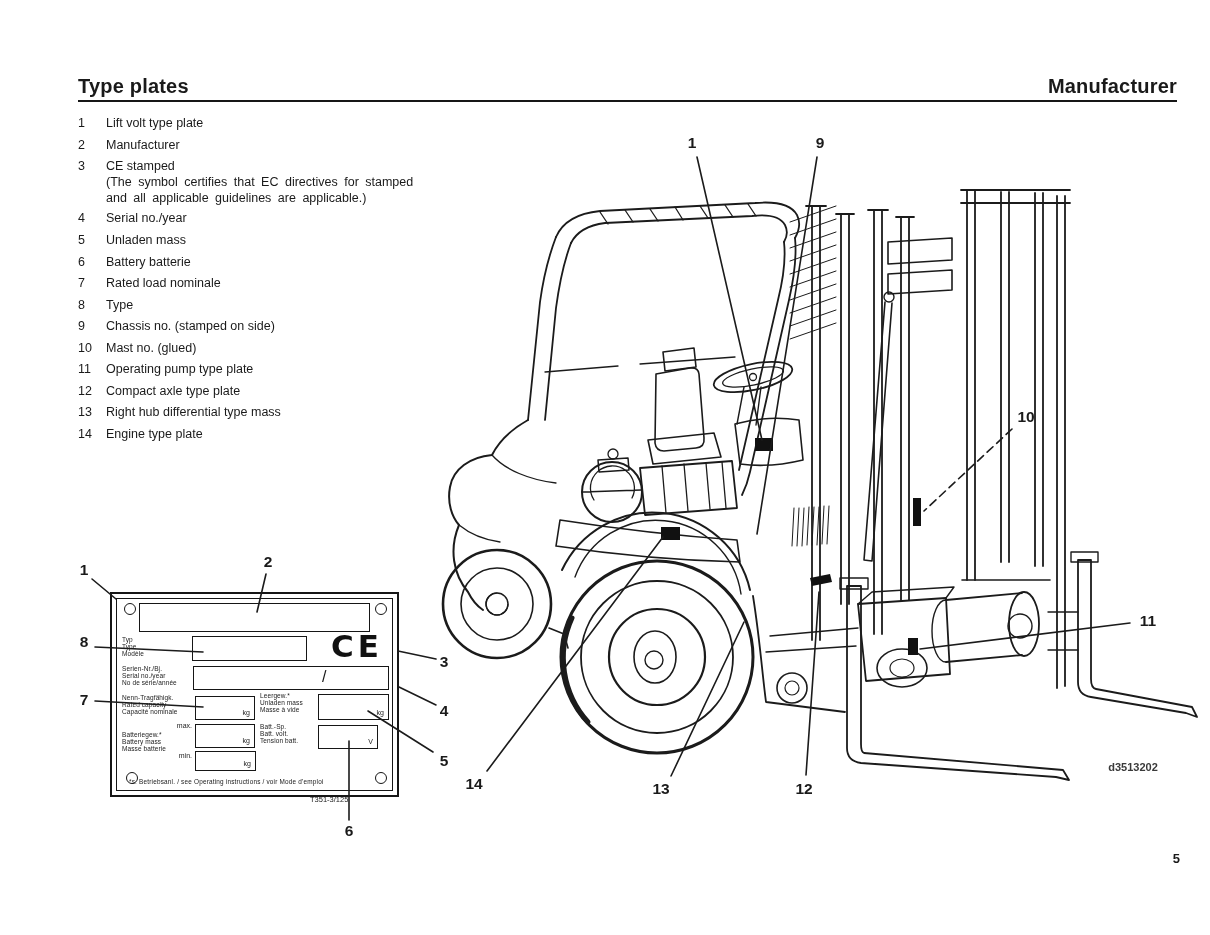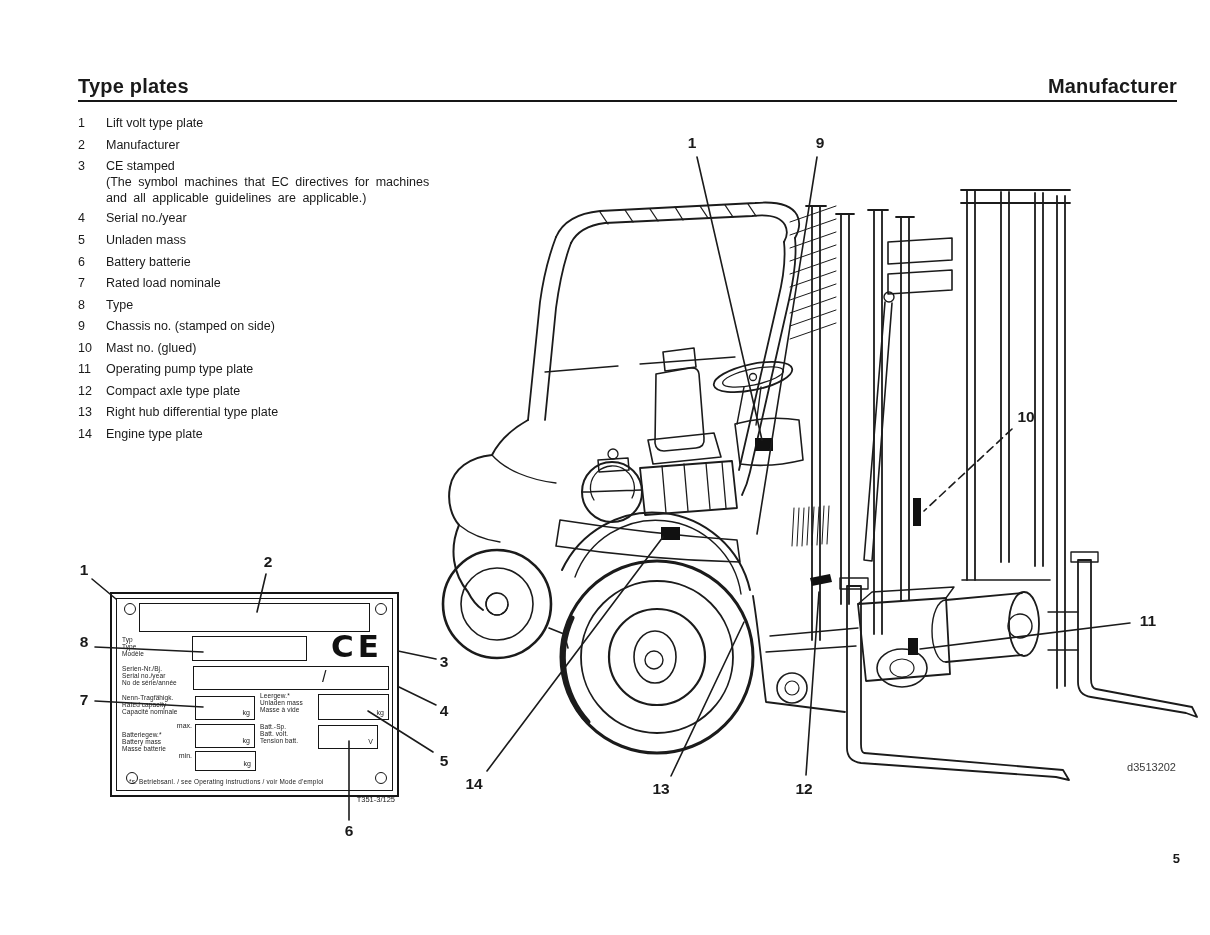--- a/index.html
+++ b/index.html
@@ -19,27 +19,27 @@
   .screw{position:absolute;width:10px;height:10px;border:1.4px solid #161616;border-radius:50%;}
   .pbox{position:absolute;border:1.4px solid #161616;background:#fff;}
   .plabel{position:absolute;font-size:6.5px;line-height:7.2px;letter-spacing:.1px;}
   .plabel span{display:block;}
   .punit{position:absolute;right:4px;bottom:3px;font-size:7px;}
   .pside{position:absolute;font-size:7px;text-align:right;width:30px;}
   .ce{position:absolute;left:219px;top:34px;font-family:"DejaVu Sans", sans-serif;
       font-size:31px;font-weight:bold;letter-spacing:4px;color:#111;}
   .pfoot{position:absolute;left:17px;top:184px;font-size:6.4px;letter-spacing:.2px;white-space:nowrap;}
   .pslash{position:absolute;left:128px;top:1px;font-size:16px;font-weight:300;}
-  .plate-code{position:absolute;left:310px;top:795px;width:85px;text-align:right;font-size:7.5px;z-index:2;}
+  .plate-code{position:absolute;left:310px;top:795px;width:85px;text-align:left;font-size:7.5px;z-index:2;}
   
   .co{position:absolute;transform:translate(-50%,-50%);font-size:15.5px;font-weight:bold;z-index:6;}
   
   .draw{position:absolute;left:0;top:0;width:1210px;height:935px;z-index:5;pointer-events:none;}
   
-  .fig-code{position:absolute;left:1090px;top:761px;width:86px;text-align:right;font-size:11px;color:#3a3a3a;z-index:6;}
+  .fig-code{position:absolute;left:1090px;top:761px;width:86px;text-align:center;font-size:11px;color:#3a3a3a;z-index:6;font-weight:bold;}
   .page-num{position:absolute;left:1150px;top:851px;width:30px;text-align:right;font-size:13px;font-weight:bold;}
 </style>
 </head>
 <body>
 
 <div class="page">
 
   <div class="hdr-title">Type plates</div>
   <div class="hdr-section">Manufacturer</div>
   <div class="hdr-rule"></div>
@@ -49,21 +49,21 @@
     <span>Lift volt type plate</span>
     </div>
   <div class="leg-row" style="top:138px">
     <span class="leg-num">2</span>
     <span>Manufacturer</span>
     </div>
   <div class="leg-row" style="top:159px">
     <span class="leg-num">3</span>
     <span>CE stamped</span>
     </div>
-  <div class="leg-note" style="top:175px">(The symbol machines that EC directives for machines</div>
+  <div class="leg-note" style="top:175px">(The symbol certifies that EC directives for stamped</div>
   <div class="leg-note" style="top:191px">and all applicable guidelines are applicable.)</div>
   <div class="leg-row" style="top:211px">
     <span class="leg-num">4</span>
     <span>Serial no./year</span>
     </div>
   <div class="leg-row" style="top:233px">
     <span class="leg-num">5</span>
     <span>Unladen mass</span>
     </div>
   <div class="leg-row" style="top:255px">
@@ -89,21 +89,21 @@
   <div class="leg-row" style="top:362px">
     <span class="leg-num">11</span>
     <span>Operating pump type plate</span>
     </div>
   <div class="leg-row" style="top:384px">
     <span class="leg-num">12</span>
     <span>Compact axle type plate</span>
     </div>
   <div class="leg-row" style="top:405px">
     <span class="leg-num">13</span>
-    <span>Right hub differential type plate</span>
+    <span>Right hub differential type mass</span>
     </div>
   <div class="leg-row" style="top:427px">
     <span class="leg-num">14</span>
     <span>Engine type plate</span>
     </div>
 
   <div class="plate">
     <div class="plate-inner"></div>
     <div class="screw" style="left:12px;top:9px"></div>
     <div class="screw" style="left:263px;top:9px"></div>

